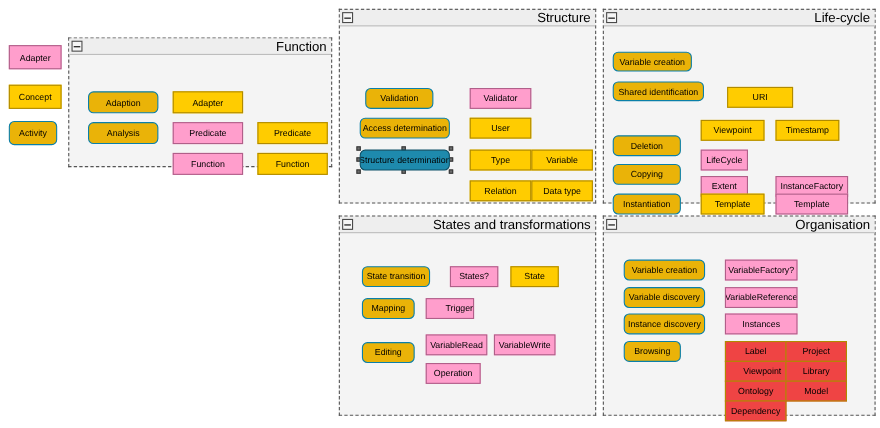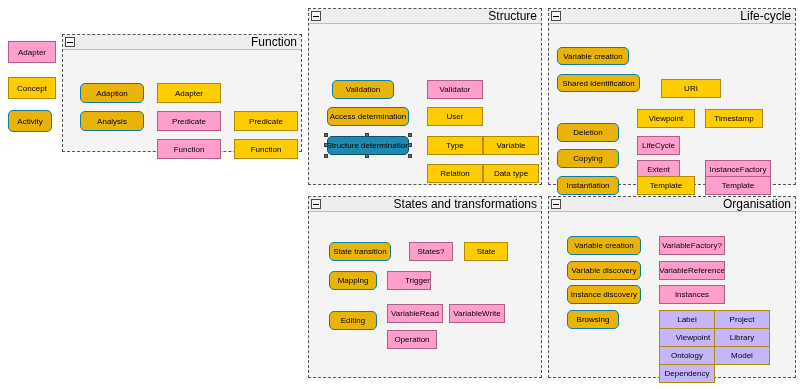--- a/index.html
+++ b/index.html
@@ -118,21 +118,21 @@
     height: 4px;
     background: #6e6e6e;
     border: 1px solid #3a3a3a;
     box-sizing: border-box;
   }
 
   
   .grid-cell {
     position: absolute;
     box-sizing: border-box;
-    background: #c4b5fd;
+    background: #ef4444;
     border: 1px solid #b08a00;
     display: flex;
     align-items: center;
     justify-content: center;
     font-size: 8px;
     line-height: 9px;
     color: #000000;
     white-space: nowrap;
   }
 </style>

